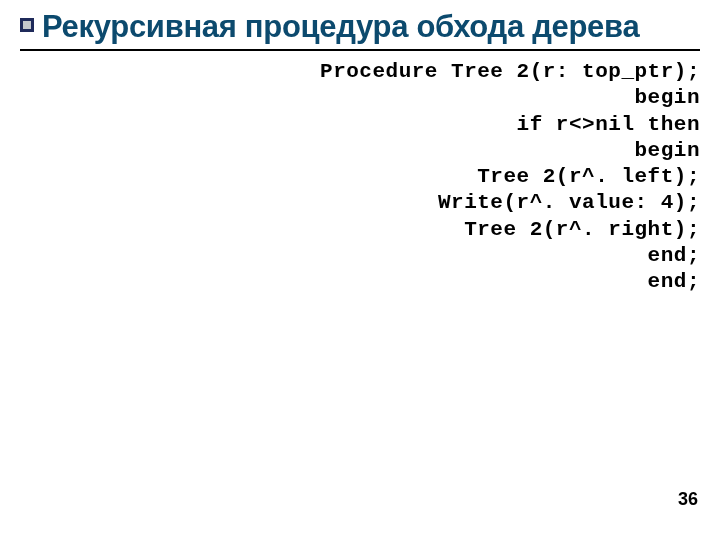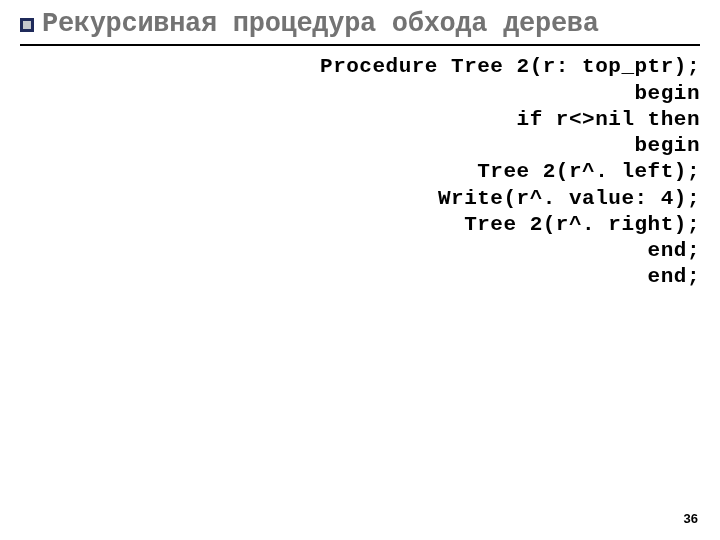--- a/index.html
+++ b/index.html
@@ -42,47 +42,46 @@
     }
     .bullet-inner {
       position: absolute;
       left: 3px;
       top: 3px;
       width: 8px;
       height: 8px;
       background: #c5c8cc;
     }
     .title {
-      font-size: 27px;
+      font-size: 31px;
       font-weight: bold;
-      color: #737373;
+      color: #0c4a6e;
       line-height: 1.2;
       letter-spacing: -0.3px;
-      font-family: Liberation Mono, monospace;
     }
     .divider {
       border: none;
       border-top: 2px solid #000000;
       margin: 2px 0 8px 0;
     }
     .code {
       font-family: "Courier New", Courier, monospace;
       font-size: 21px;
       font-weight: bold;
       color: #000000;
       line-height: 1.25;
       white-space: pre;
       letter-spacing: 0.5px;
       text-align: right;
     }
     .page-number {
       position: absolute;
       right: 22px;
-      bottom: 14px;
-      font-size: 13px;
+      bottom: 30px;
+      font-size: 18px;
       font-weight: bold;
       color: #000000;
     }
   </style>
 </head>
 <body>
 
 <div class="slide">
   <div class="title-wrap">
     <div class="bullet">

